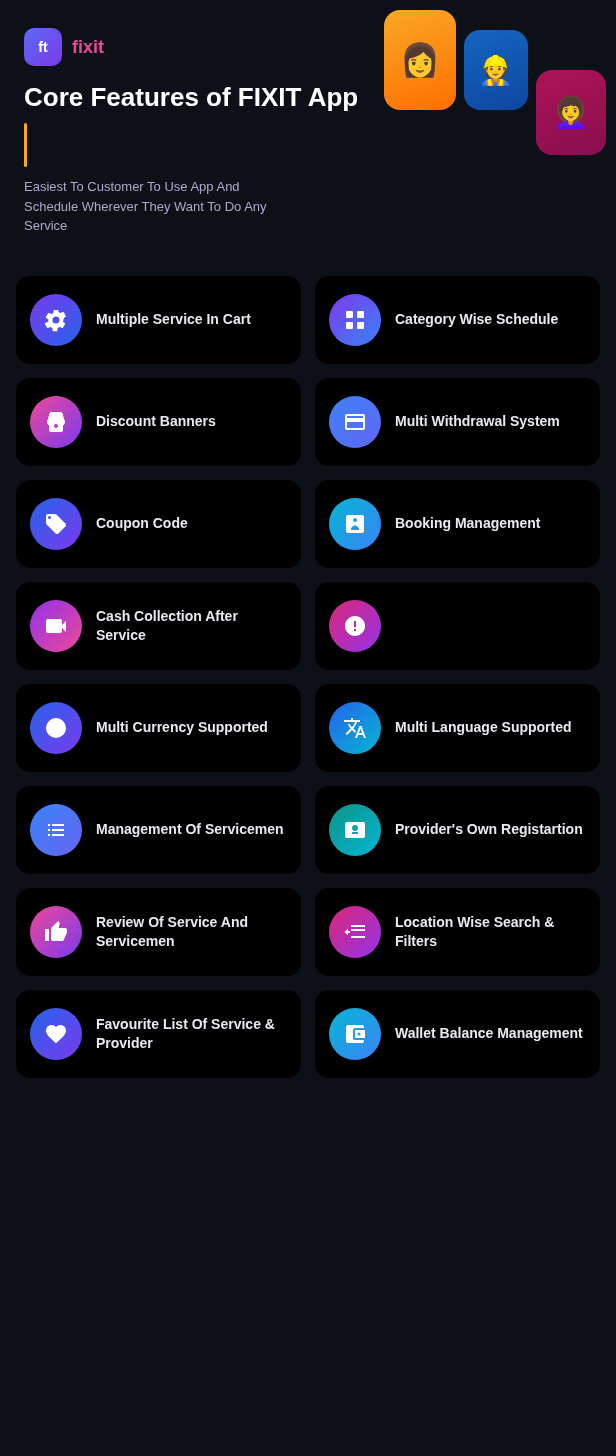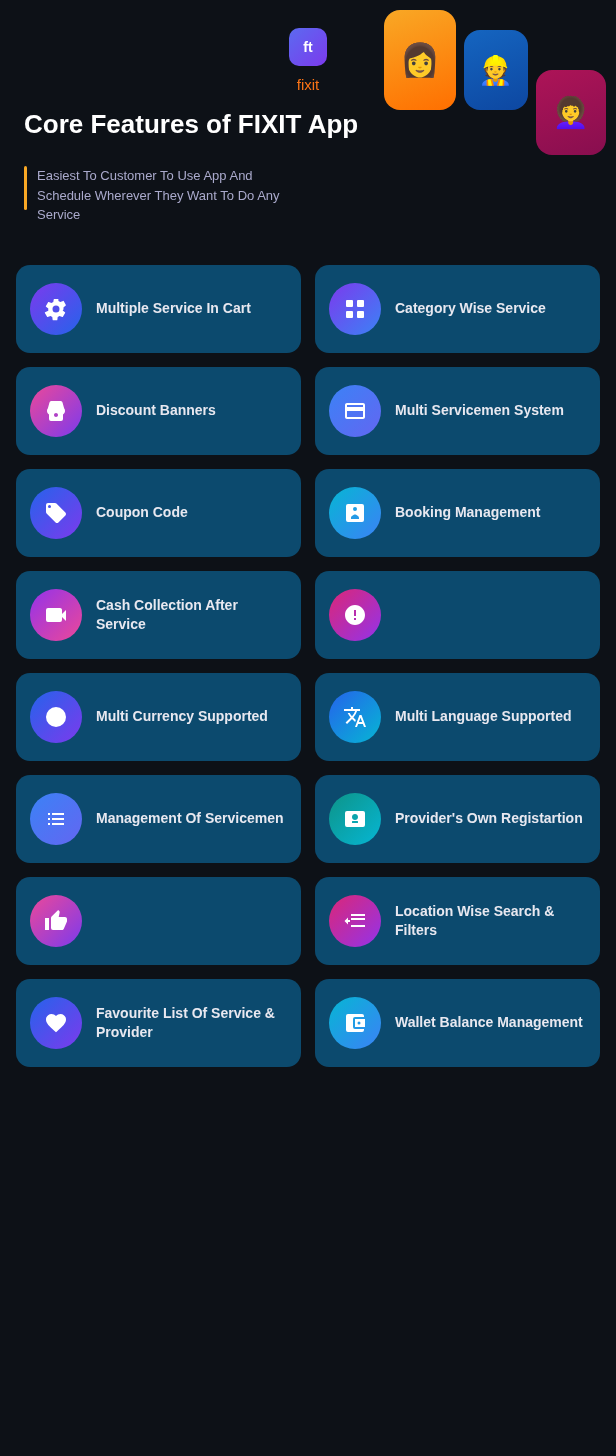--- a/index.html
+++ b/index.html
@@ -15,40 +15,39 @@
     .header {
       padding: 28px 24px 16px 24px;
       position: relative;
     }
 
     .logo-row {
       display: flex;
       align-items: center;
       gap: 10px;
       margin-bottom: 16px;
-      flex-direction: column;
     }
 
     .logo-box {
       width: 38px;
       height: 38px;
       background: linear-gradient(135deg, #5b6af0, #7c3aed);
       border-radius: 10px;
       display: flex;
       align-items: center;
       justify-content: center;
       font-weight: 800;
       font-size: 14px;
       color: white;
     }
 
     .logo-text {
-      font-size: 15px;
-      font-weight: 400;
-      color: #f97316;
+      font-size: 18px;
+      font-weight: 700;
+      color: #ec4899;
     }
 
     .header-images {
       position: absolute;
       top: 10px;
       right: 10px;
       display: flex;
       gap: 8px;
       align-items: flex-start;
     }
@@ -91,28 +90,29 @@
       align-items: center;
       justify-content: center;
       font-size: 30px;
       margin-top: 60px;
     }
 
     .main-title {
       font-size: 26px;
       font-weight: 800;
       color: #ffffff;
-      margin-bottom: 26px;
+      margin-bottom: 10px;
       line-height: 1.2;
     }
 
     .subtitle-bar {
       display: flex;
       gap: 10px;
       align-items: flex-start;
+      flex-direction: column;
     }
 
     .subtitle-line {
       width: 3px;
       min-height: 44px;
       background: #f9a825;
       border-radius: 2px;
       flex-shrink: 0;
     }
 
@@ -124,21 +124,21 @@
     }
 
     .features-grid {
       display: grid;
       grid-template-columns: 1fr 1fr;
       gap: 14px;
       padding: 24px 16px 16px 16px;
     }
 
     .feature-card {
-      background: #0c4a6e;
+      background: #000000;
       border-radius: 14px;
       padding: 18px 14px;
       display: flex;
       align-items: center;
       gap: 14px;
       min-height: 80px;
     }
 
     .feature-icon {
       width: 52px;
@@ -195,37 +195,37 @@
     </div>
     <div class="feature-card">
       <div class="feature-icon" style="background: linear-gradient(135deg, rgb(124, 58, 237), rgb(59, 130, 246));">
         <svg width="24" height="24" viewBox="0 0 24 24" fill="white">
           <rect x="3" y="3" width="7" height="7" rx="1"></rect>
           <rect x="14" y="3" width="7" height="7" rx="1"></rect>
           <rect x="3" y="14" width="7" height="7" rx="1"></rect>
           <rect x="14" y="14" width="7" height="7" rx="1"></rect>
         </svg>
       </div>
-      <span class="feature-label">Category Wise Service</span>
+      <span class="feature-label">Category Wise Schedule</span>
     </div>
     <div class="feature-card">
       <div class="feature-icon" style="background: linear-gradient(135deg, rgb(236, 72, 153), rgb(124, 58, 237));">
         <svg width="24" height="24" viewBox="0 0 24 24" fill="white">
           <path d="M20.1 9.2l-1.5-5.5A2 2 0 0016.7 2H7.3a2 2 0 00-1.9 1.7L3.9 9.2A4 4 0 003 12c0 1.5.8 2.8 2 3.5V20a2 2 0 002 2h10a2 2 0 002-2v-4.5c1.2-.7 2-2 2-3.5a4 4 0 00-.9-2.8zM12 18c-1.1 0-2-.9-2-2s.9-2 2-2 2 .9 2 2-.9 2-2 2z"></path>
         </svg>
       </div>
       <span class="feature-label">Discount Banners</span>
     </div>
     <div class="feature-card">
       <div class="feature-icon" style="background: linear-gradient(135deg, rgb(59, 130, 246), rgb(99, 102, 241));">
         <svg width="24" height="24" viewBox="0 0 24 24" fill="white">
           <path d="M20 4H4c-1.1 0-2 .9-2 2v12c0 1.1.9 2 2 2h16c1.1 0 2-.9 2-2V6c0-1.1-.9-2-2-2zm0 14H4v-6h16v6zm0-10H4V6h16v2z"></path>
         </svg>
       </div>
-      <span class="feature-label">Multi Servicemen System</span>
+      <span class="feature-label">Multi Withdrawal System</span>
     </div>
     <div class="feature-card">
       <div class="feature-icon" style="background: linear-gradient(135deg, rgb(37, 99, 235), rgb(124, 58, 237));">
         <svg width="24" height="24" viewBox="0 0 24 24" fill="white">
           <path d="M21.41 11.58l-9-9C12.05 2.22 11.55 2 11 2H4a2 2 0 00-2 2v7c0 .55.22 1.05.59 1.42l9 9c.36.36.86.58 1.41.58.55 0 1.05-.22 1.41-.59l7-7c.37-.36.59-.86.59-1.41 0-.55-.23-1.06-.59-1.42zM5.5 7A1.5 1.5 0 014 5.5 1.5 1.5 0 015.5 4 1.5 1.5 0 017 5.5 1.5 1.5 0 015.5 7z"></path>
         </svg>
       </div>
       <span class="feature-label">Coupon Code</span>
     </div>
     <div class="feature-card">
@@ -284,20 +284,21 @@
         </svg>
       </div>
       <span class="feature-label">Provider's Own Registartion</span>
     </div>
     <div class="feature-card">
       <div class="feature-icon" style="background: linear-gradient(135deg, rgb(236, 72, 153), rgb(124, 58, 237));">
         <svg width="24" height="24" viewBox="0 0 24 24" fill="white">
           <path d="M1 21h4V9H1v12zm22-11c0-1.1-.9-2-2-2h-6.31l.95-4.57.03-.32c0-.41-.17-.79-.44-1.06L14.17 1 7.59 7.59C7.22 7.95 7 8.45 7 9v10a2 2 0 002 2h9c.83 0 1.54-.5 1.84-1.22l3.02-7.05c.09-.23.14-.47.14-.73v-2z"></path>
         </svg>
       </div>
+      <span class="feature-label">Review Of Service And Servicemen</span>
     </div>
     <div class="feature-card">
       <div class="feature-icon" style="background: linear-gradient(135deg, rgb(219, 39, 119), rgb(147, 51, 234));">
         <svg width="24" height="24" viewBox="0 0 24 24" fill="white">
           <path d="M22 18v-2H8v2h14zm0-7v-2H8v2h14zM8 7h14V5H8v2zM5 8.5L1.5 12 5 15.5V13h2v-2H5V8.5z"></path>
         </svg>
       </div>
       <span class="feature-label">Location Wise Search &amp; Filters</span>
     </div>
     <div class="feature-card">

